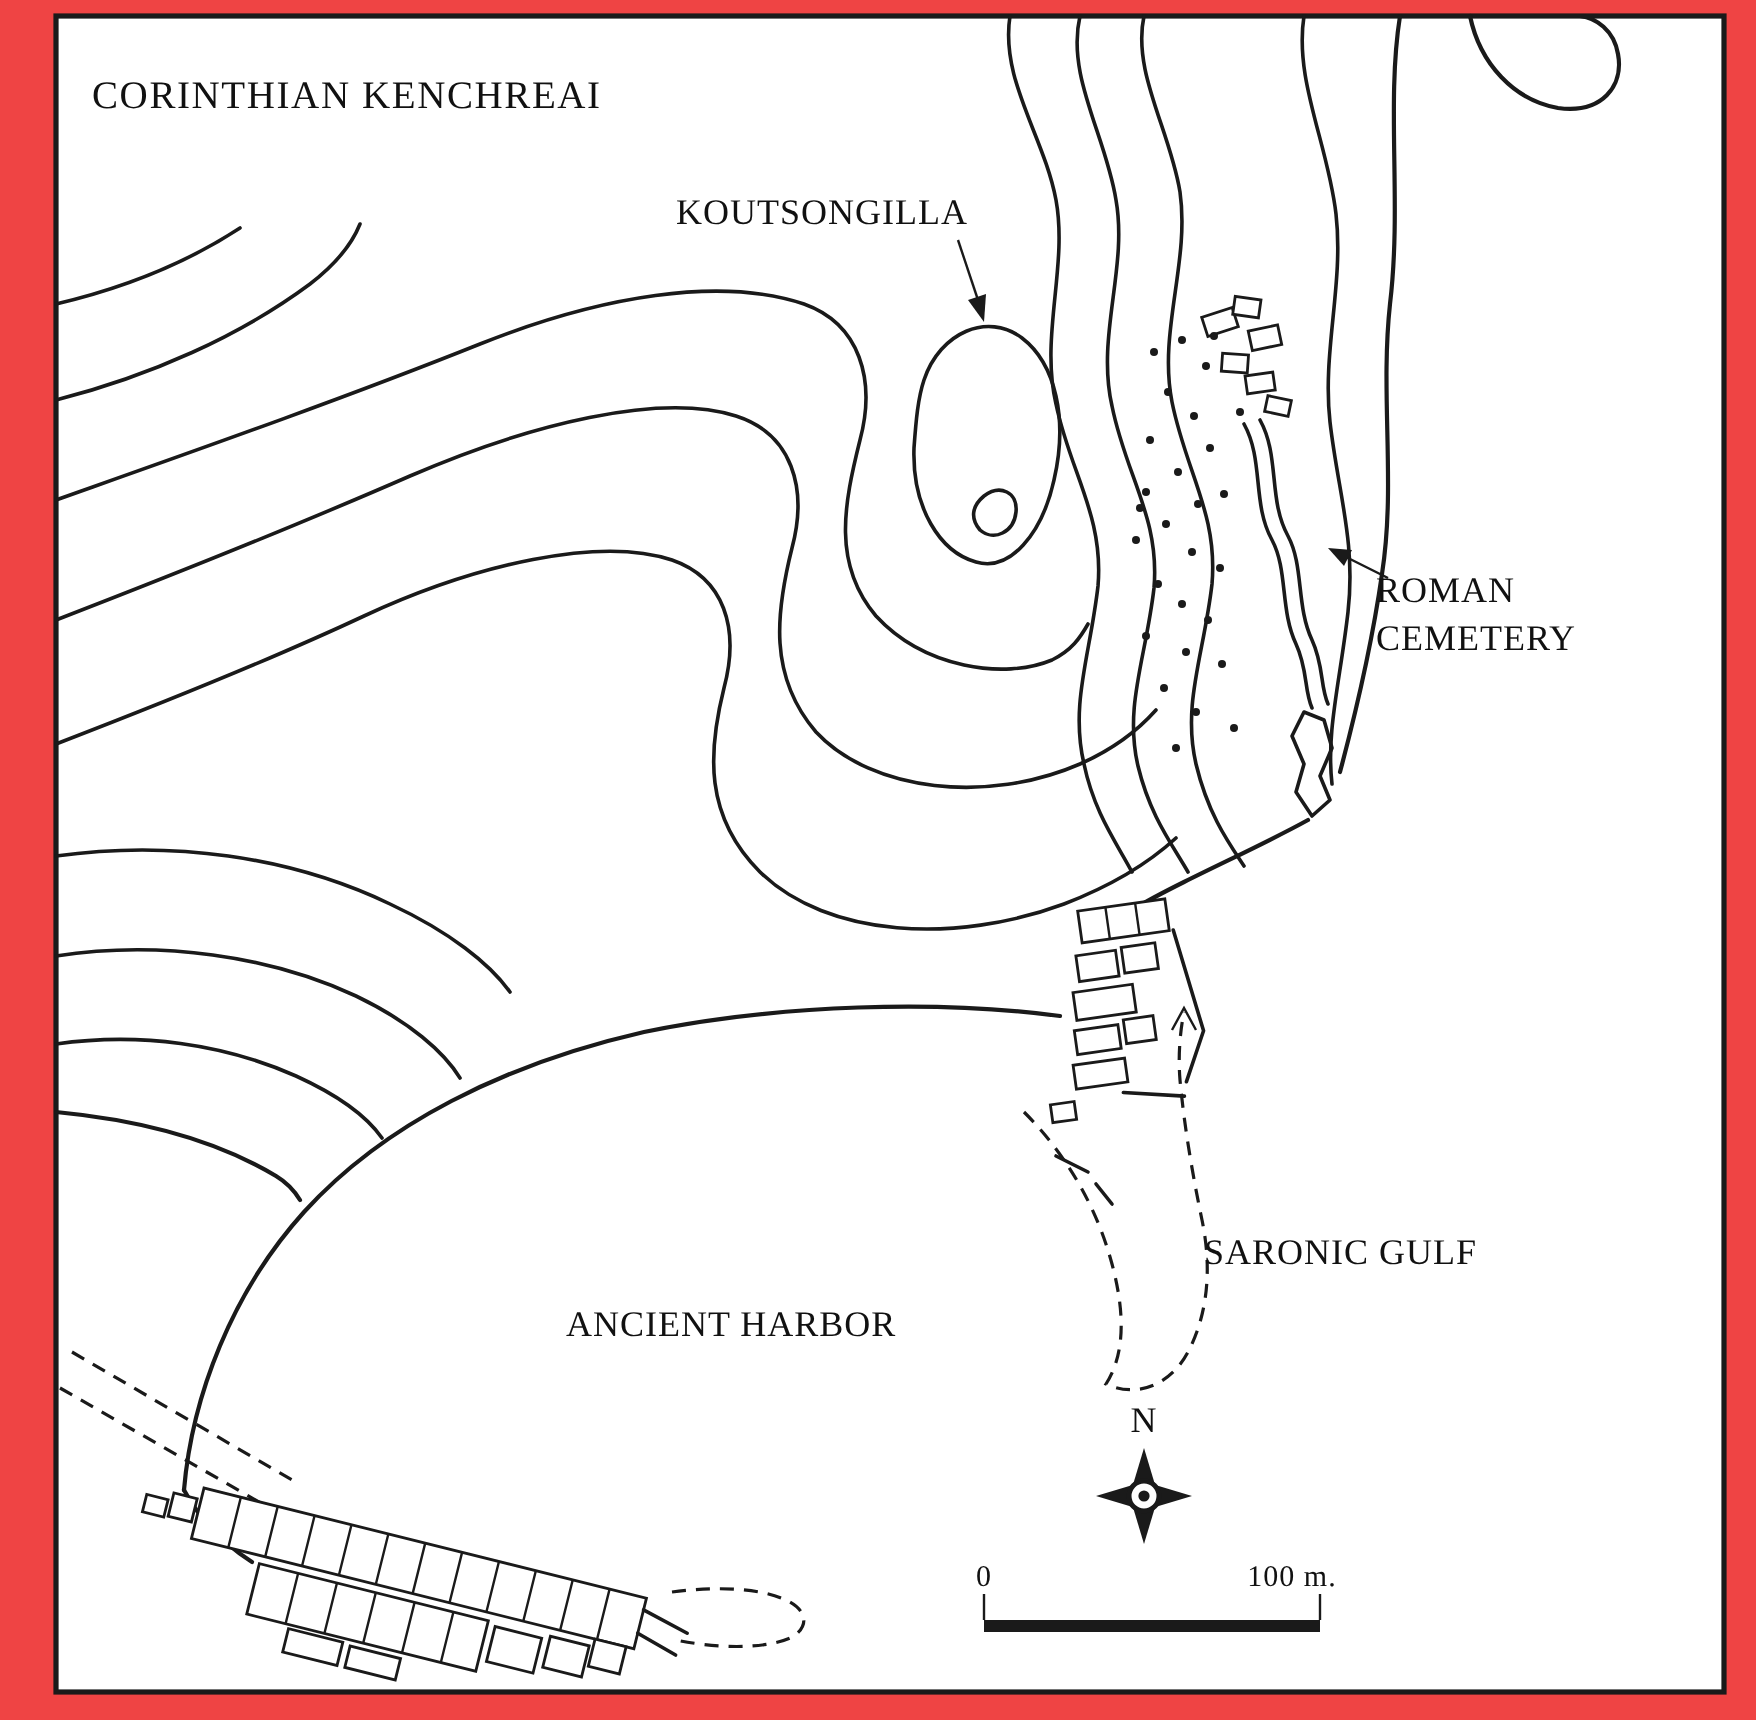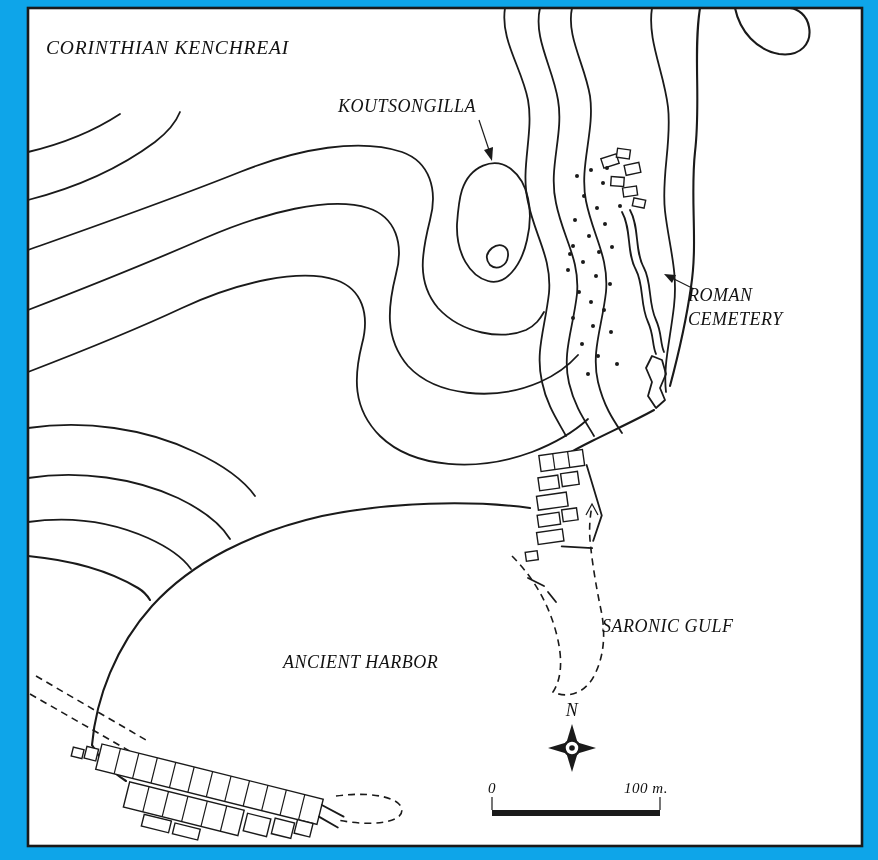--- a/index.html
+++ b/index.html
@@ -1,17 +1,17 @@
 <!DOCTYPE html>
 <html><head>
 <meta charset="utf-8">
 <style>
   html,body{margin:0;padding:0;background:#ffffff;}
-  #stage{position:relative;width:878px;height:860px;background:#0ea5e9;overflow:hidden;
-         font-family:"Liberation Serif","DejaVu Serif",serif;font-style:italic;}
+  #stage{position:relative;width:878px;height:860px;background:#ef4444;overflow:hidden;
+         font-family:"Liberation Serif","DejaVu Serif",serif;}
   svg{position:absolute;left:0;top:0;}
   .ln   {fill:none;stroke:#1a1a1a;stroke-width:1.8;stroke-linecap:round;stroke-linejoin:round;}
   .ln2  {fill:none;stroke:#1a1a1a;stroke-width:2.1;stroke-linecap:round;stroke-linejoin:round;}
   .thin {fill:none;stroke:#1a1a1a;stroke-width:1.2;}
   .dash {fill:none;stroke:#1a1a1a;stroke-width:1.6;stroke-dasharray:7 5;stroke-linecap:butt;}
   .bld  {fill:#ffffff;stroke:#1a1a1a;stroke-width:1.4;}
   .fill {fill:#1a1a1a;stroke:none;}
   .dot  {fill:#1a1a1a;stroke:none;}
   .lbl  {font-family:"Liberation Serif","DejaVu Serif",serif;font-size:18px;fill:#111111;letter-spacing:0.5px;}
   .title{font-size:19.5px;letter-spacing:0.8px;}

